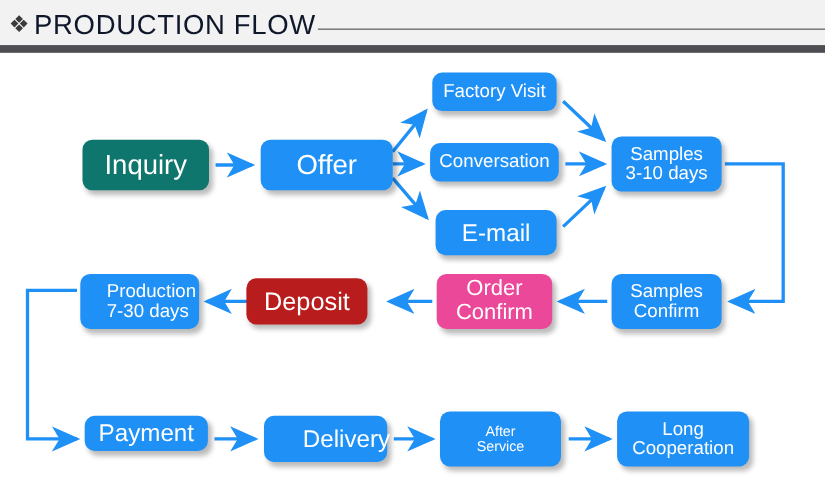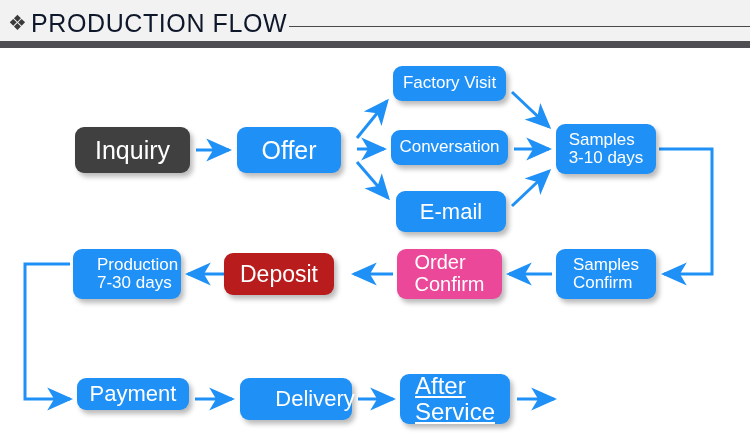--- a/index.html
+++ b/index.html
@@ -67,21 +67,21 @@
   }
   .node {
     position: absolute;
     box-sizing: border-box;
     background: #1e90f6;
     border-radius: 9px;
     color: #ffffff;
     display: flex;
     align-items: center;
     justify-content: center;
-    text-align: left;
+    text-align: center;
     line-height: 1.08;
     box-shadow: 3px 4px 5px rgba(0,0,0,0.27);
     white-space: pre-line;
     padding: 0 4px;
   }
   .node.left-align {
     justify-content: flex-start;
     text-align: left;
     padding-left: 24px;
   }
@@ -116,33 +116,35 @@
         <path d="M659,101 L712,101 L712,226 L664,226"></path>
         <path d="M552,226 L509,226"></path>
         <path d="M393,226 L354,226"></path>
         <path d="M233,226 L188,226"></path>
         <path d="M70,216 L25,216 L25,351 L70,351"></path>
         <path d="M195,351 L232,351"></path>
         <path d="M358,351 L393,351"></path>
         <path d="M517,351 L554,351"></path>
       </g>
     </svg>
-  <div class="node" style="left: 75px; top: 79px; width: 115px; height: 46px; font-size: 25px; background: #404040; color: rgb(255, 255, 255);">Inquiry</div>
-      <div class="node" style="left: 237px; top: 79px; width: 104px; height: 46px; font-size: 25px; background: rgb(30, 144, 246); color: rgb(255, 255, 255);">Offer</div>
+  <div class="node" style="left: 75px; top: 79px; width: 115px; height: 46px; font-size: 25px; background: #0f766e; color: rgb(255, 255, 255);">Inquiry</div>
+      <div class="node" style="left: 237px; top: 79px; width: 120px; height: 46px; font-size: 25px; background: rgb(30, 144, 246); color: rgb(255, 255, 255);">Offer</div>
       <div class="node" style="left: 393px; top: 18px; width: 113px; height: 35px; font-size: 17px; background: rgb(30, 144, 246); color: rgb(255, 255, 255);">Factory Visit</div>
       <div class="node" style="left: 396px; top: 143px; width: 110px; height: 41px; font-size: 22px; background: rgb(30, 144, 246); color: rgb(255, 255, 255);">E-mail</div>
       <div class="node" style="left: 391px; top: 82px; width: 117px; height: 35px; font-size: 17px; background: rgb(30, 144, 246); color: rgb(255, 255, 255);">Conversation</div>
       <div class="node" style="left: 556px; top: 76px; width: 100px; height: 50px; font-size: 17px; background: rgb(30, 144, 246); color: rgb(255, 255, 255);">Samples
 3-10 days</div>
       <div class="node" style="left: 556px; top: 201px; width: 100px; height: 50px; font-size: 17px; background: rgb(30, 144, 246); color: rgb(255, 255, 255);">Samples
 Confirm</div>
       <div class="node" style="left: 397px; top: 201px; width: 105px; height: 50px; font-size: 20px; background: #ec4899; color: rgb(255, 255, 255);">Order
 Confirm</div>
       <div class="node" style="left: 224px; top: 205px; width: 110px; height: 42px; font-size: 23px; background: #b91c1c; color: rgb(255, 255, 255);">Deposit</div>
       <div class="node left-align" style="left: 73px; top: 201px; width: 108px; height: 50px; font-size: 17px; background: rgb(30, 144, 246); color: rgb(255, 255, 255);">Production
 7-30 days</div>
       <div class="node" style="left: 77px; top: 330px; width: 112px; height: 32px; font-size: 22px; background: rgb(30, 144, 246); color: rgb(255, 255, 255);">Payment</div>
       <div class="node" style="left: 240px; top: 330px; width: 112px; height: 42px; font-size: 22px; background: rgb(30, 144, 246); color: rgb(255, 255, 255); padding-left: 42px;">Delivery</div>
-      <div class="node" style="left: 400px; top: 326px; width: 110px; height: 50px; font-size: 24px; background: rgb(30, 144, 246); color: rgb(255, 255, 255); text-decoration: underline;">After
+      <div class="node" style="left: 400px; top: 326px; width: 110px; height: 50px; font-size: 13px; background: rgb(30, 144, 246); color: rgb(255, 255, 255);">After
 Service</div>
+      <div class="node" style="left: 561px; top: 326px; width: 120px; height: 50px; font-size: 17px; background: rgb(30, 144, 246); color: rgb(255, 255, 255);">Long
+Cooperation</div>
     </div>
 
 </div>
 
 </body></html>

